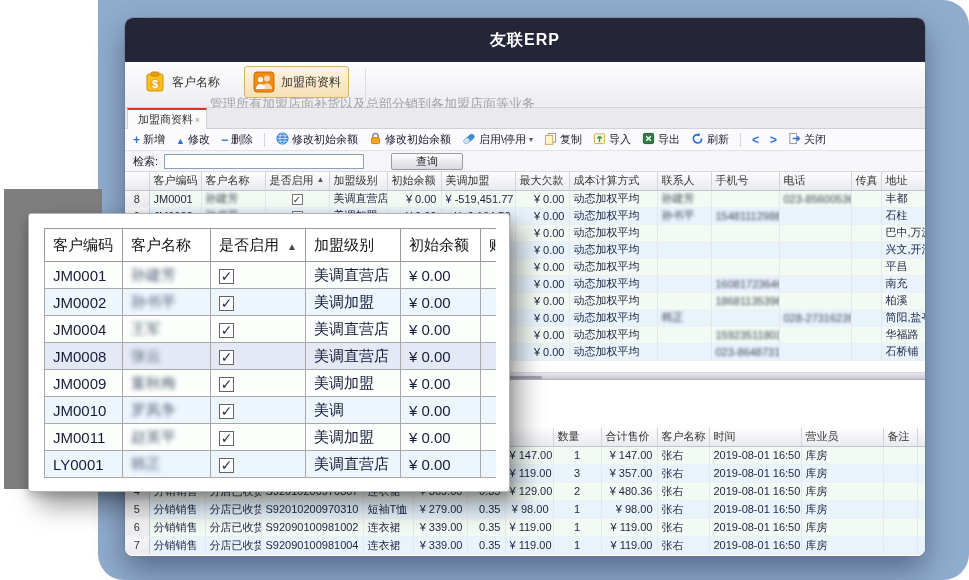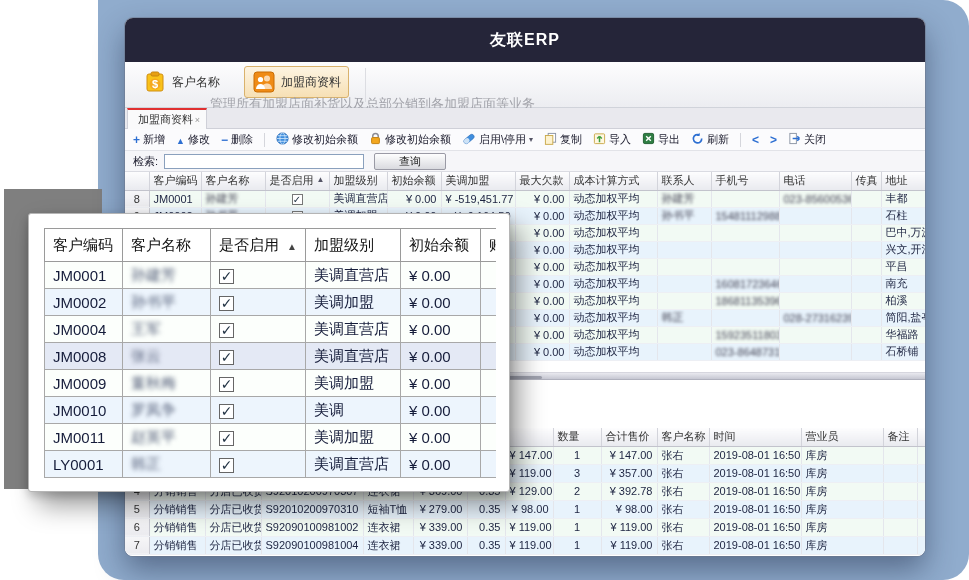--- a/index.html
+++ b/index.html
@@ -42,21 +42,21 @@
   .tsep{width:1px;height:14px;background:#d5d6dc;}
   .ti{font-weight:bold;color:#2d6fd2;font-size:12px;line-height:10px;}
   .ti.tri{font-size:9px;}
   .chev{font-weight:bold;color:#2d6fd2;font-size:12px;}
   .dd{font-size:8px;color:#556;}
 
   .searchrow{position:absolute;left:0;top:133px;width:100%;height:21px;background:#f6f6f9;
     border-bottom:1px solid #dadbe2;display:flex;align-items:center;font-size:11px;color:#223;padding:0 8px;}
   .searchrow input{width:200px;height:15px;border:1px solid #8aa0bd;background:#fff;margin-left:6px;
     font-size:11px;padding:0 3px;}
-  .qbtn{margin-left:10px;width:72px;height:17px;background:linear-gradient(#fefefe,#d9dadf);
+  .qbtn{margin-left:27px;width:72px;height:17px;background:linear-gradient(#fefefe,#d9dadf);
     border:1px solid #9a9aa5;border-radius:2px;font-size:11px;color:#222;
     display:flex;align-items:center;justify-content:center;cursor:default;}
 
   
   .gridbox{position:absolute;overflow:hidden;background:#fff;}
   table.grid{border-collapse:collapse;table-layout:fixed;width:100%;}
   .grid th{height:18px;background:linear-gradient(#fdfdfe,#e9eaef);border-right:1px solid #d3d4db;
     border-bottom:1px solid #c2c3cc;font-size:11px;font-weight:normal;color:#333;text-align:left;
     padding:0 4px;white-space:nowrap;overflow:hidden;}
   .grid td{height:17px;font-size:11px;color:#1c2340;padding:0 4px;border-right:1px solid #e4e6ec;
@@ -516,21 +516,21 @@
             <tr>
               <td class="c rn">4</td>
               <td class="">分销销售</td>
               <td class="">分店已收货</td>
               <td class="">S92010200970307</td>
               <td class="">连衣裙</td>
               <td class="r">¥ 369.00</td>
               <td class="r">0.35</td>
               <td class="r">¥ 129.00</td>
               <td class="c">2</td>
-              <td class="r">¥ 392.78</td>
+              <td class="r">¥ 480.36</td>
               <td class="">张右</td>
               <td class="">2019-08-01 16:50:20</td>
               <td class="">库房</td>
               <td class=""></td>
               <td class=""></td>
             </tr>
             <tr>
               <td class="c rn">5</td>
               <td class="">分销销售</td>
               <td class="">分店已收货</td>

